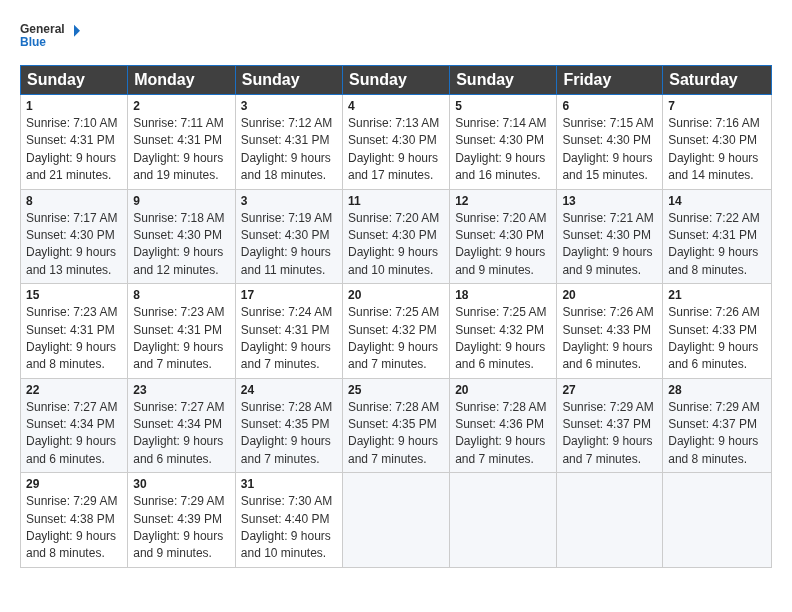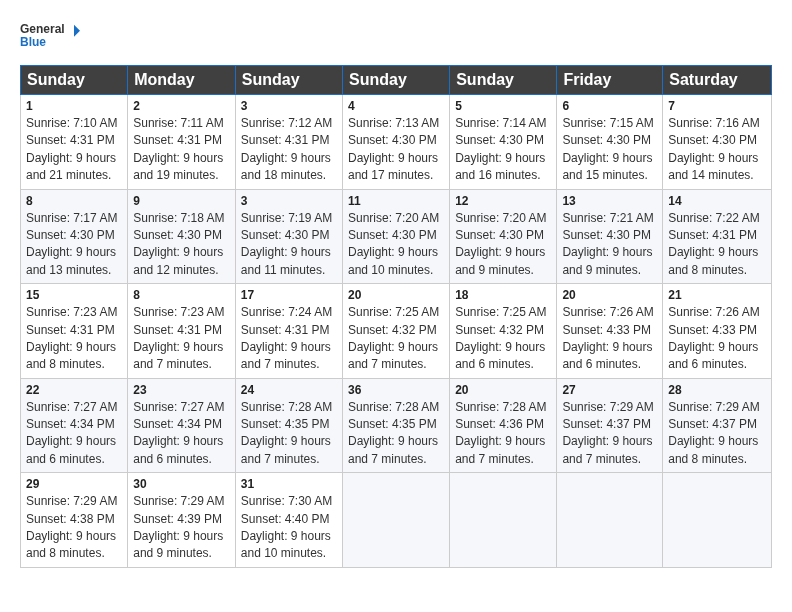--- a/index.html
+++ b/index.html
@@ -209,21 +209,21 @@
           </td>
           <td>
             <div class="day-number">23</div>
             <div class="day-info">Sunrise: 7:27 AM<br>Sunset: 4:34 PM<br>Daylight: 9 hours and 6 minutes.</div>
           </td>
           <td>
             <div class="day-number">24</div>
             <div class="day-info">Sunrise: 7:28 AM<br>Sunset: 4:35 PM<br>Daylight: 9 hours and 7 minutes.</div>
           </td>
           <td>
-            <div class="day-number">36</div>
+            <div class="day-number">25</div>
             <div class="day-info">Sunrise: 7:28 AM<br>Sunset: 4:35 PM<br>Daylight: 9 hours and 7 minutes.</div>
           </td>
           <td>
             <div class="day-number">20</div>
             <div class="day-info">Sunrise: 7:28 AM<br>Sunset: 4:36 PM<br>Daylight: 9 hours and 7 minutes.</div>
           </td>
           <td>
             <div class="day-number">27</div>
             <div class="day-info">Sunrise: 7:29 AM<br>Sunset: 4:37 PM<br>Daylight: 9 hours and 7 minutes.</div>
           </td>

